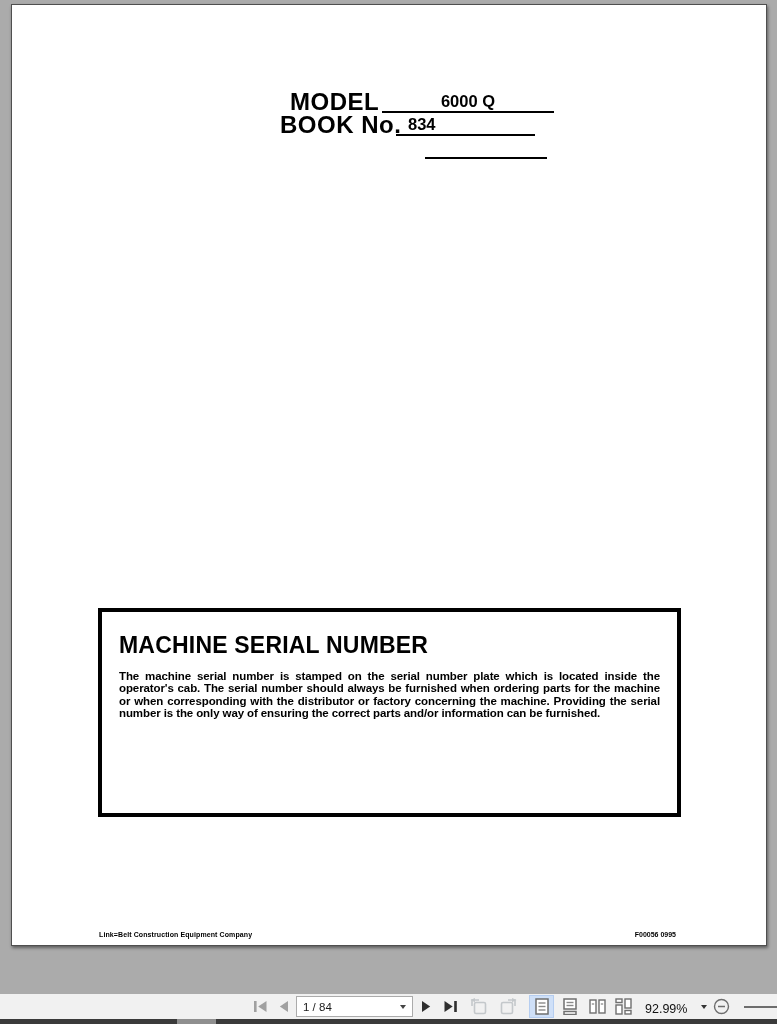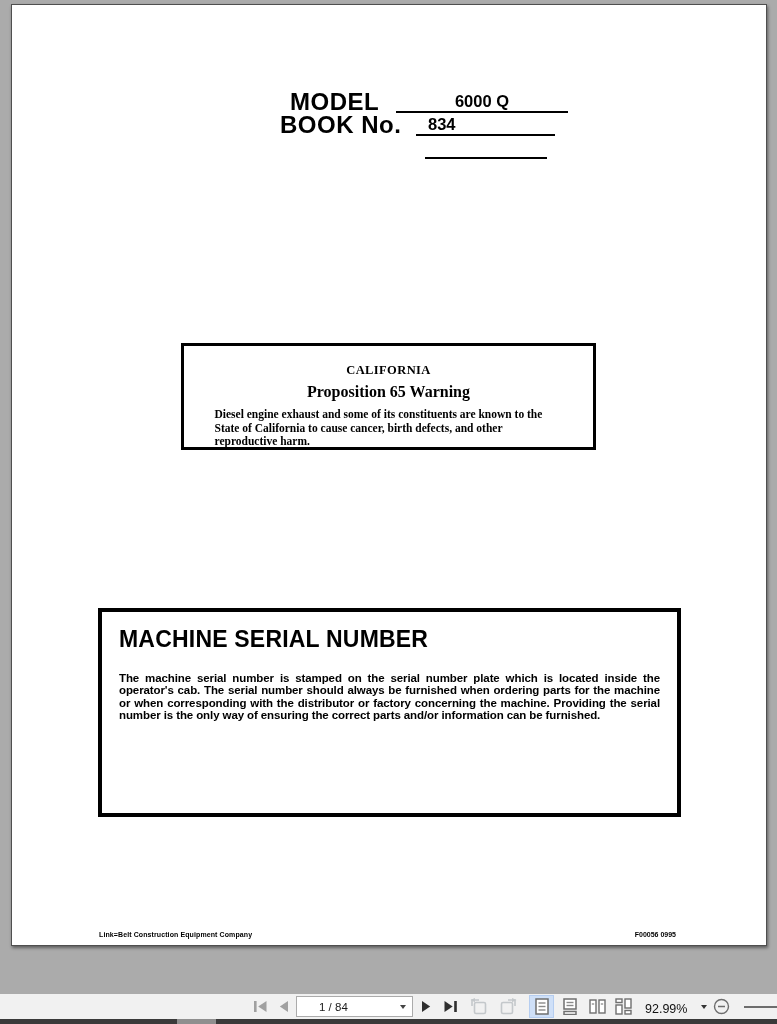--- a/index.html
+++ b/index.html
@@ -39,26 +39,26 @@
   .prop65-title  { font-weight:bold; font-size:16px;  margin-top:5px; }
   .prop65-body {
     font-weight:bold; font-size:11.5px; line-height:13.5px;
     width:348px; margin:7px auto 0 auto; text-align:left;
   }
 
   
   .msn {
     position:absolute; left:86px; top:603px; width:583px; height:209px;
     border:4px solid #000; background:#fff; color:#000;
-    padding:14px 17px 0 17px;
+    padding:20px 17px 0 17px;
   }
   .msn-heading { font-weight:bold; font-size:23px; letter-spacing:.2px; }
   .msn-para {
     font-weight:bold; font-size:11.5px; line-height:12.4px;
-    text-align:justify; margin-top:19px; letter-spacing:-.1px;
+    text-align:justify; margin-top:11px; letter-spacing:-.1px;
   }
 
   .footer-left {
     position:absolute; left:87px; top:926px;
     font-weight:bold; font-size:7px; color:#000; letter-spacing:.1px;
   }
   .footer-right {
     position:absolute; right:90px; top:926px;
     font-weight:bold; font-size:7px; color:#000;
   }
@@ -69,21 +69,21 @@
     background:#f1f1f1;
   }
   .tb-item { position:absolute; top:0; height:25px; display:flex; align-items:center; justify-content:center; }
   .tb-btn { cursor:default; }
 
   .page-combo {
     position:absolute; left:296px; top:2px; width:117px; height:21px;
     background:#fff; border:1px solid #ababab;
     display:flex; align-items:center;
   }
-  .page-combo-text { font-size:11.5px; color:#1a1a1a; padding-left:22px; flex:1; }
+  .page-combo-text { font-size:11.5px; color:#1a1a1a; padding-left:6px; flex:1; }
   .caret-down {
     width:0; height:0; border-left:3.5px solid transparent; border-right:3.5px solid transparent;
     border-top:4px solid #444; margin-right:6px;
   }
   .zoom-caret {
     position:absolute; left:701px; top:11px;
     width:0; height:0; border-left:3.5px solid transparent; border-right:3.5px solid transparent;
     border-top:4px solid #333;
   }
   .zoom-text { position:absolute; left:645px; top:0; height:30px; display:flex; align-items:center;
@@ -96,37 +96,32 @@
   .bottom-strip { position:absolute; left:0; top:1019px; width:777px; height:5px; background:#3a3a3a; }
   .bottom-strip-thumb { position:absolute; left:177px; top:0; width:39px; height:5px; background:#8f8f8f; }
 </style>
 </head>
 <body>
 
 <div class="page">
 
   <div class="id-row" style="left:0; top:84px; width:560px;">
     <span class="id-label" style="left:278px;">MODEL</span>
-    <span class="id-line center" style="left:384px; width:172px;">6000 Q</span>
+    <span class="id-line center" style="left:370px; width:172px;">6000 Q</span>
   </div>
 
   <div class="id-row" style="left:0; top:107px; width:560px;">
     <span class="id-label" style="left:268px;">BOOK No.</span>
-    <span class="id-line left" style="left:404px; width:139px;text-align:right;">834</span>
+    <span class="id-line left" style="left:384px; width:139px;text-align:right;">834</span>
   </div>
 
   <div class="id-row" style="left:0; top:130px; width:560px;">
     <span class="id-line left" style="left:413px; width:122px;"></span>
   </div>
 
-  <div class="prop65">
-    <div class="prop65-region">CALIFORNIA</div>
-    <div class="prop65-title">Proposition 65 Warning</div>
-    <div class="prop65-body">Diesel engine exhaust and some of its constituents are known to the State of California to cause cancer, birth defects, and other reproductive harm.</div>
-  </div>
 
   <div class="msn">
     <div class="msn-heading">MACHINE SERIAL NUMBER</div>
     <div class="msn-para">The machine serial number is stamped on the serial number plate which is located inside the operator's cab.  The serial number should always be furnished when ordering parts for the machine or when corresponding with the distributor or factory concerning the machine.  Providing the serial number is the only way of ensuring the correct parts and/or information can be furnished.</div>
   </div>
 
   <div class="footer-left">Link=Belt Construction Equipment Company</div>
   <div class="footer-right">F00056 0995</div>
 </div>
 

